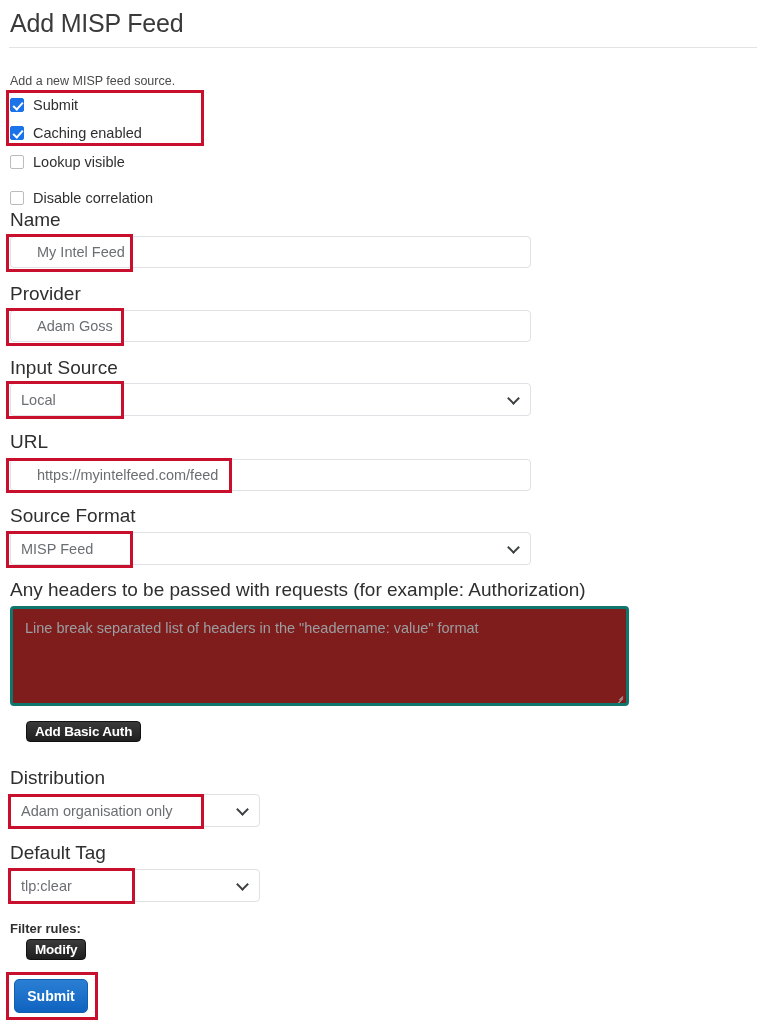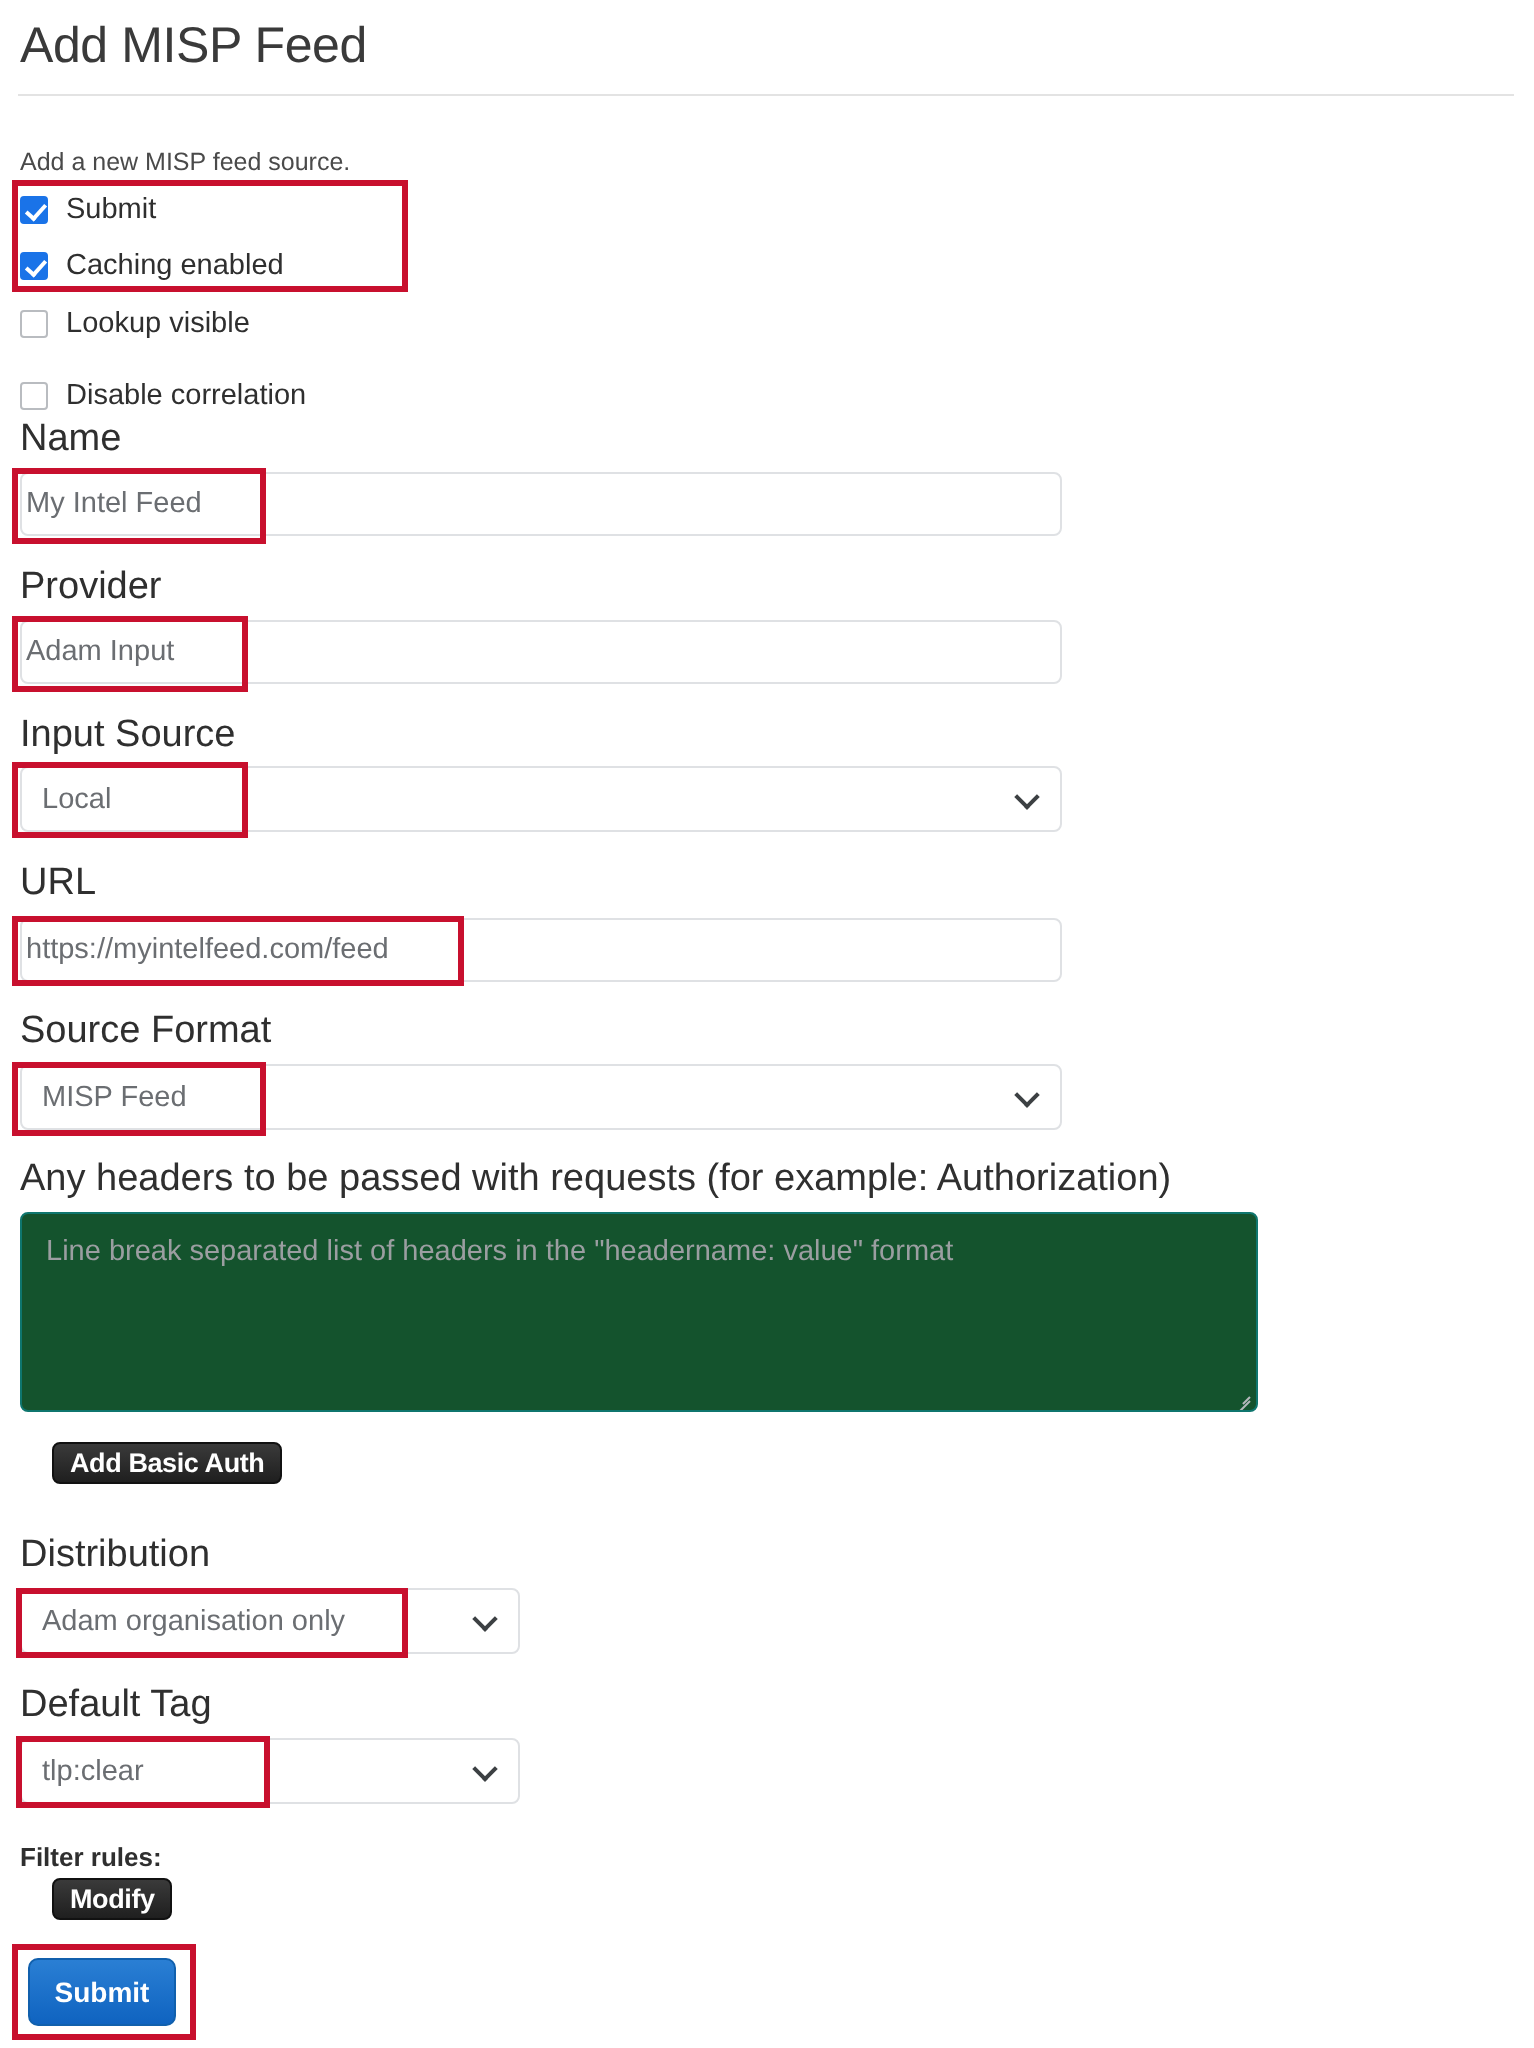--- a/index.html
+++ b/index.html
@@ -91,21 +91,21 @@
   
   .text-input {
     position: absolute;
     left: 10px;
     height: 32px;
     background: #ffffff;
     border: 1px solid #dfe1e4;
     border-radius: 4px;
     display: flex;
     align-items: center;
-    padding: 0 2px;
+    padding: 0 26px;
     font-size: 14.5px;
     color: #6b6e72;
     white-space: nowrap;
     overflow: hidden;
   }
   .select-input {
     position: absolute;
     left: 10px;
     height: 33px;
     background: #ffffff;
@@ -133,22 +133,22 @@
     border: solid #3c4043;
     border-width: 0 2px 2px 0;
     transform: rotate(45deg);
   }
 
   
   .textarea-box {
     position: absolute;
     left: 10px; top: 606px;
     width: 619px; height: 100px;
-    background: #14532d;
-    border: 1px solid #0f766e;
+    background: #7f1d1d;
+    border: 3px solid #0f766e;
     border-radius: 4px;
     padding: 10px 12px;
     font-size: 14.5px;
     color: #9b9ea1;
     line-height: 18px;
     overflow: hidden;
   }
   .resize-grip {
     position: absolute;
     right: 3px; bottom: 3px;
@@ -234,21 +234,21 @@
   </div>
   <div class="cb-row" style="top:188px">
     <span class="cb-box"></span>
     <span class="cb-label">Disable correlation</span>
   </div>
 
   <div class="field-label" style="top:211px">Name</div>
   <div class="text-input" style="top:236px; width:521px;">My Intel Feed</div>
 
   <div class="field-label" style="top:285px">Provider</div>
-  <div class="text-input" style="top:310px; width:521px;">Adam Input</div>
+  <div class="text-input" style="top:310px; width:521px;">Adam Goss</div>
 
   <div class="field-label" style="top:359px">Input Source</div>
   <div class="select-input" style="top:383px; width:521px;">
     <span>Local</span>
     <span class="chev"></span>
   </div>
 
   <div class="field-label" style="top:433px">URL</div>
   <div class="text-input" style="top:459px; width:521px;">https://myintelfeed.com/feed</div>
 

